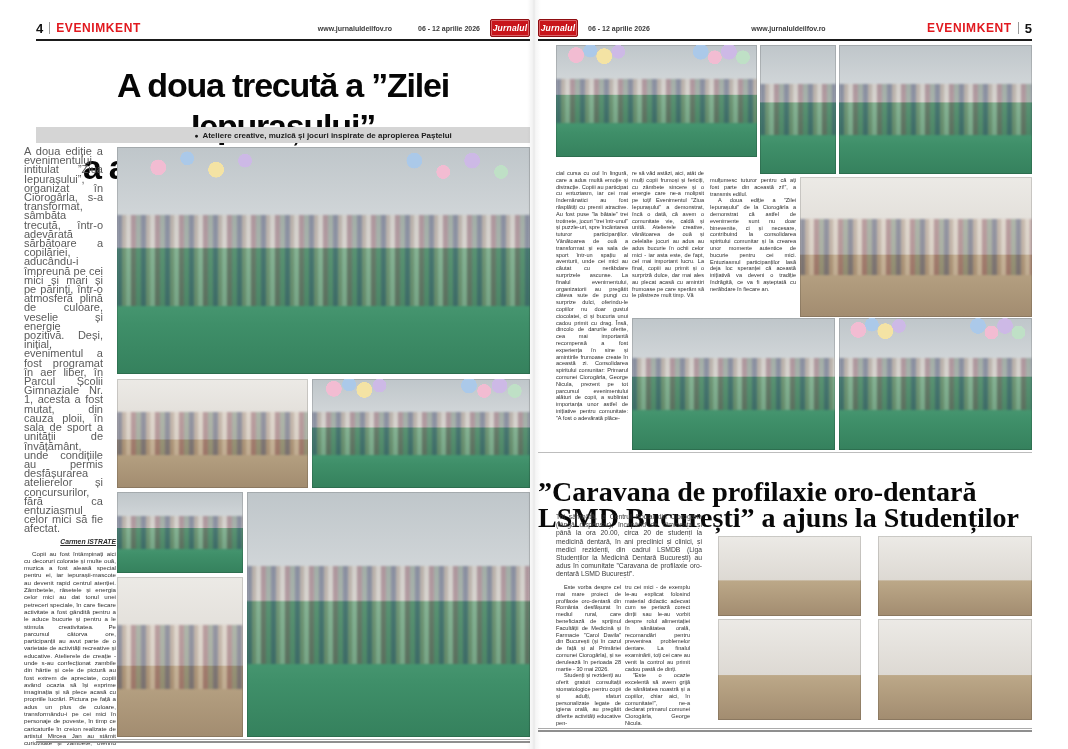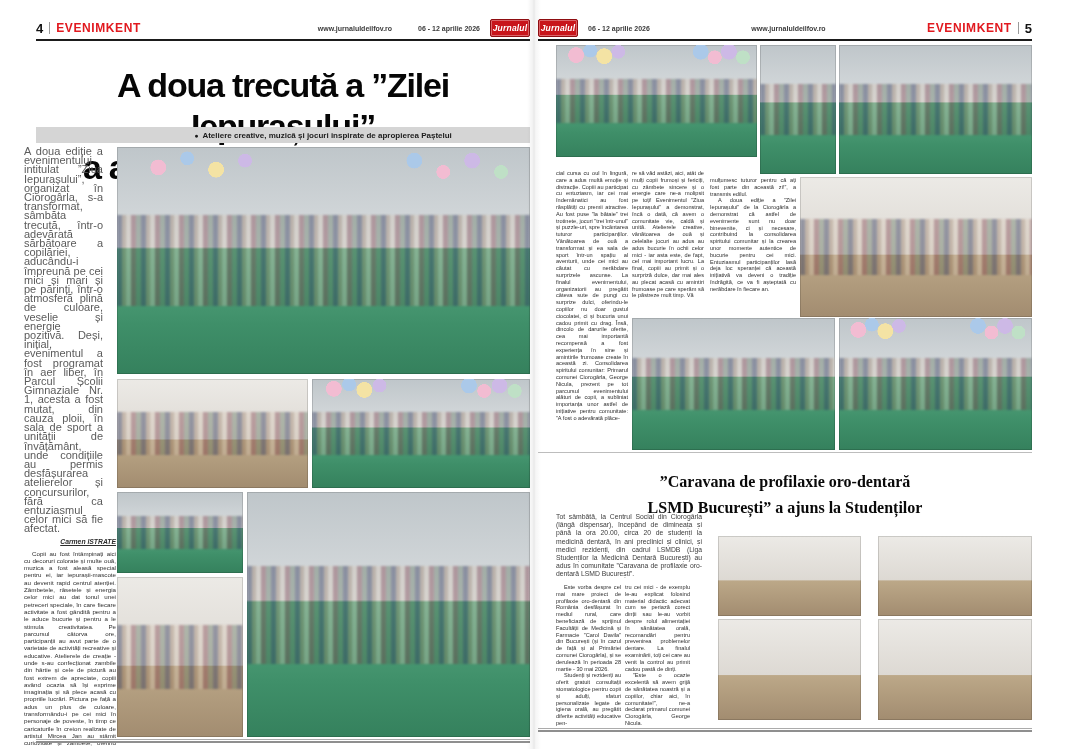--- a/index.html
+++ b/index.html
@@ -23,22 +23,22 @@
   .flex1{flex:1;}
 
   
   .headline1{position:absolute;left:36px;top:42px;width:494px;text-align:center;
              font-weight:bold;font-size:34px;line-height:41px;letter-spacing:-1.2px;color:#060606;
              font-stretch:condensed;}
   .graybar{position:absolute;left:36px;top:127px;width:494px;height:16px;background:#d5d5d5;
            display:flex;align-items:center;justify-content:center;padding-left:80px;box-sizing:border-box;
            font-size:8px;font-weight:bold;color:#1c1c1c;}
   .graybar .bullet{margin-right:4px;font-size:7px;}
-  .headline2{position:absolute;left:538px;top:456px;width:494px;text-align:center;
-             font-family:"Liberation Serif",serif;font-weight:bold;font-size:16px;line-height:26px;color:#090909;}
+  .headline2{position:absolute;left:538px;top:456px;width:494px;
+             font-family:"Liberation Serif",serif;font-weight:bold;font-size:28px;line-height:26px;color:#090909;}
   .divider2{position:absolute;left:538px;top:452px;width:494px;height:1px;background:#bdbdbd;}
 
   
   .txtcol{position:absolute;text-align:justify;}
   .lead{font-size:11px;line-height:9.2px;color:#5b5b5b;margin:0 13px 4px 0;}
   .byline{font-size:6.8px;font-weight:bold;font-style:italic;text-align:right;margin:0 0 5px 0;
           text-decoration:underline;color:#2c2c2c;}
   .bodytxt{font-size:6.2px;line-height:7.3px;color:#2e2e2e;margin:0;}
   .smalltxt{font-size:5.6px;line-height:6.8px;color:#2e2e2e;margin:0;}
   .ind{text-indent:8px;}

